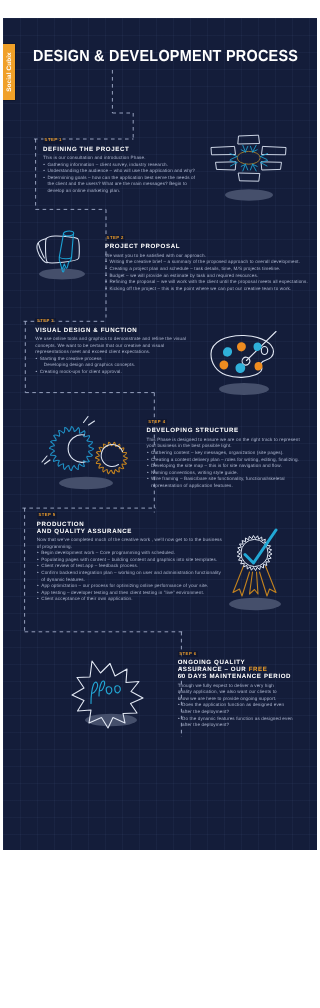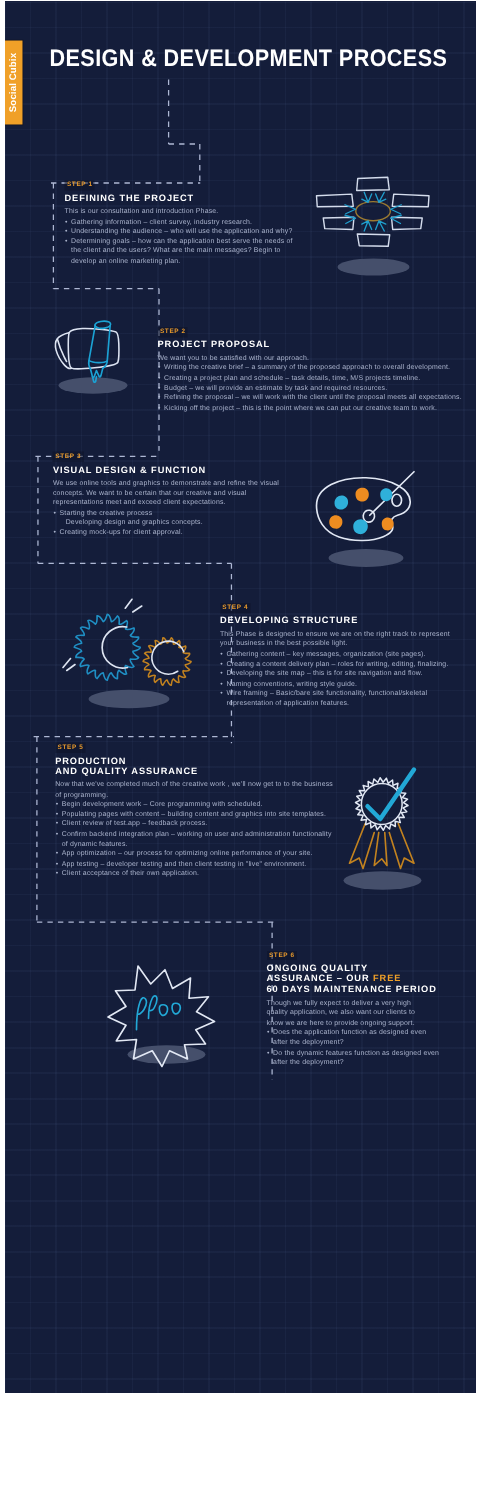--- a/index.html
+++ b/index.html
@@ -1,18 +1,18 @@
 <!DOCTYPE html>
 <html><head>
 <meta charset="utf-8">
 <style>
   html,body{margin:0;padding:0;background:#ffffff;}
   body{width:320px;height:1008px;overflow:hidden;
        font-family:"Liberation Sans",sans-serif;-webkit-font-smoothing:antialiased;text-rendering:geometricPrecision;}
-  #page{position:absolute;left:3px;top:1px;width:314px;height:928px;
+  #page{position:absolute;left:3px;top:18px;width:314px;height:832px;
         background:#141d3a;overflow:hidden;will-change:transform;transform:translateZ(0);}
   #grid{position:absolute;inset:0;
         background-image:
           repeating-linear-gradient(to right, rgba(130,160,220,.05) 0 1px, transparent 1px 17px),
           repeating-linear-gradient(to bottom, rgba(130,160,220,.05) 0 1px, transparent 1px 17px);
         pointer-events:none;}
   .abs{position:absolute;}
 
   
   #brandtab{left:0px;top:26px;width:12px;height:56px;background:#f0a028;

